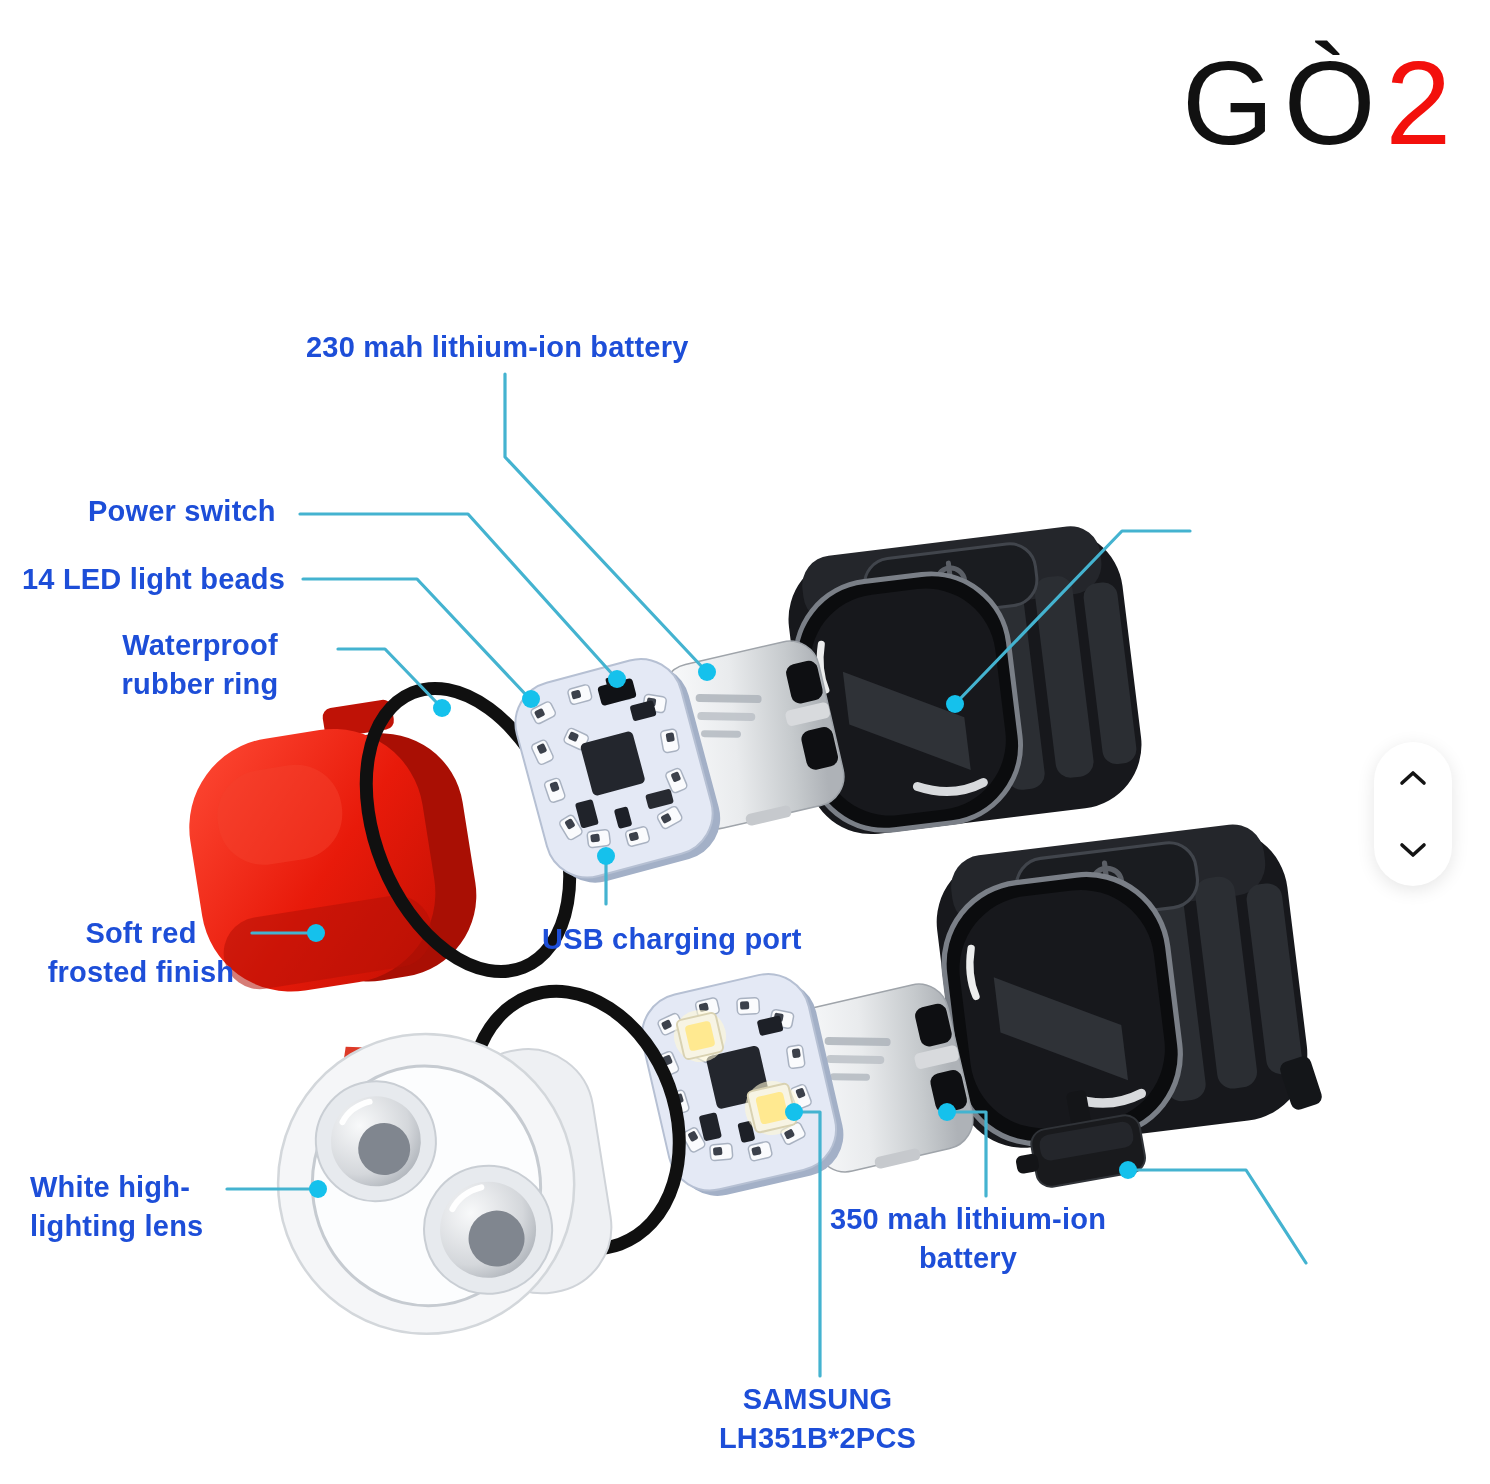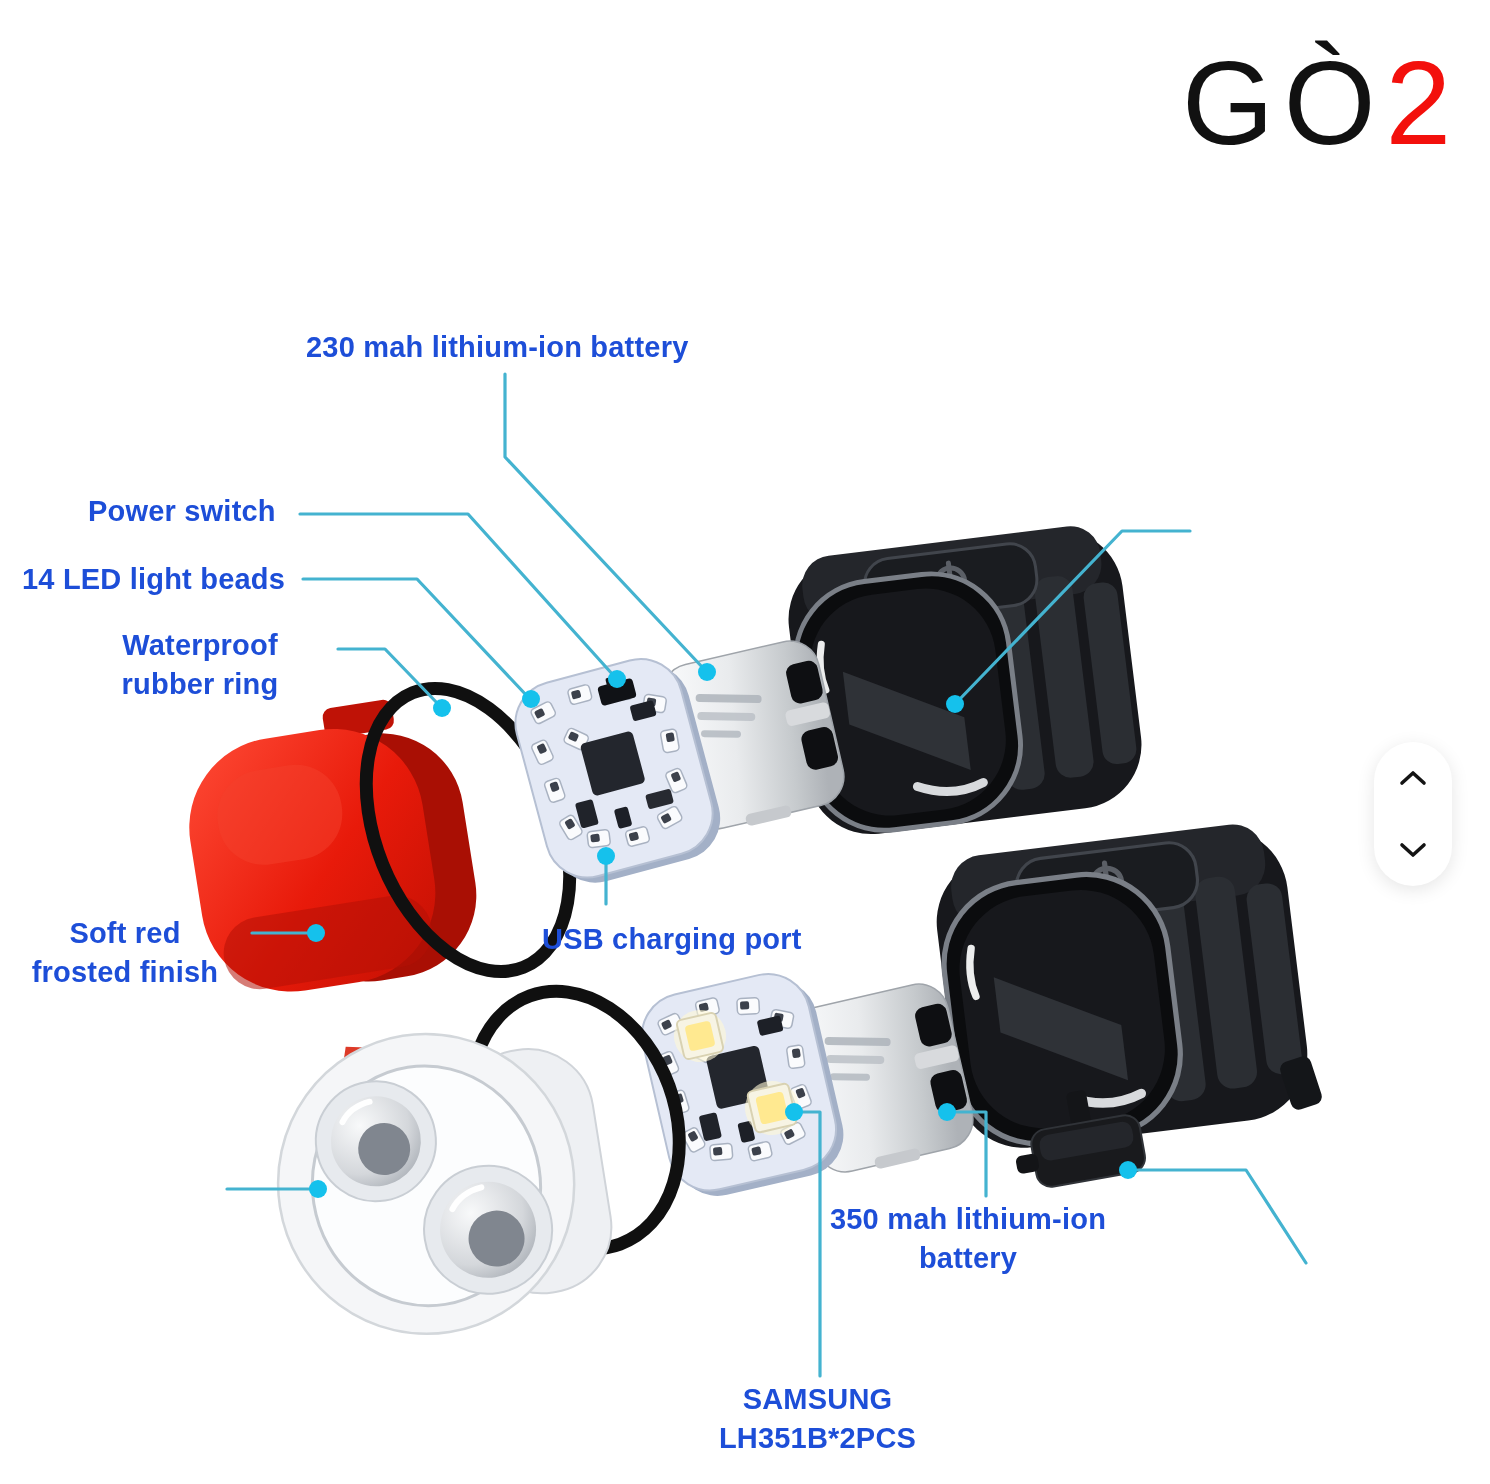--- a/index.html
+++ b/index.html
@@ -207,23 +207,25 @@
       <circle cx="794" cy="1112" r="9"></circle>
       <circle cx="1128" cy="1170" r="9"></circle>
     </g>
   </svg>
 
   <div class="label" style="left:306px;top:328px;">230 mah lithium-ion battery</div>
   <div class="label" style="left:88px;top:492px;">Power switch</div>
   <div class="label" style="left:22px;top:560px;">14 LED light beads</div>
   <div class="label center" style="left:100px;top:626px;width:200px;">Waterproof
 rubber ring</div>
-  <div class="label center" style="left:10px;top:914px;width:230px;">Soft red
+  <div class="label center" style="left:26px;top:914px;width:230px;">Soft red
 frosted finish</div>
   <div class="label" style="left:542px;top:920px;">USB charging port</div>
+  <div class="label" style="left:30px;top:1168px;">White high-
+lighting lens</div>
   <div class="label center" style="left:818px;top:1200px;width:300px;">350 mah lithium-ion
 battery</div>
   <div class="label center" style="left:665px;top:1380px;width:305px;">SAMSUNG
 LH351B*2PCS</div>
 
   <div class="logo"><span>GÒ</span><span class="red">2</span></div>
 
   <div class="gallery-nav">
     <button class="nav-btn">
       <svg width="30" height="18" viewBox="0 0 30 18">

